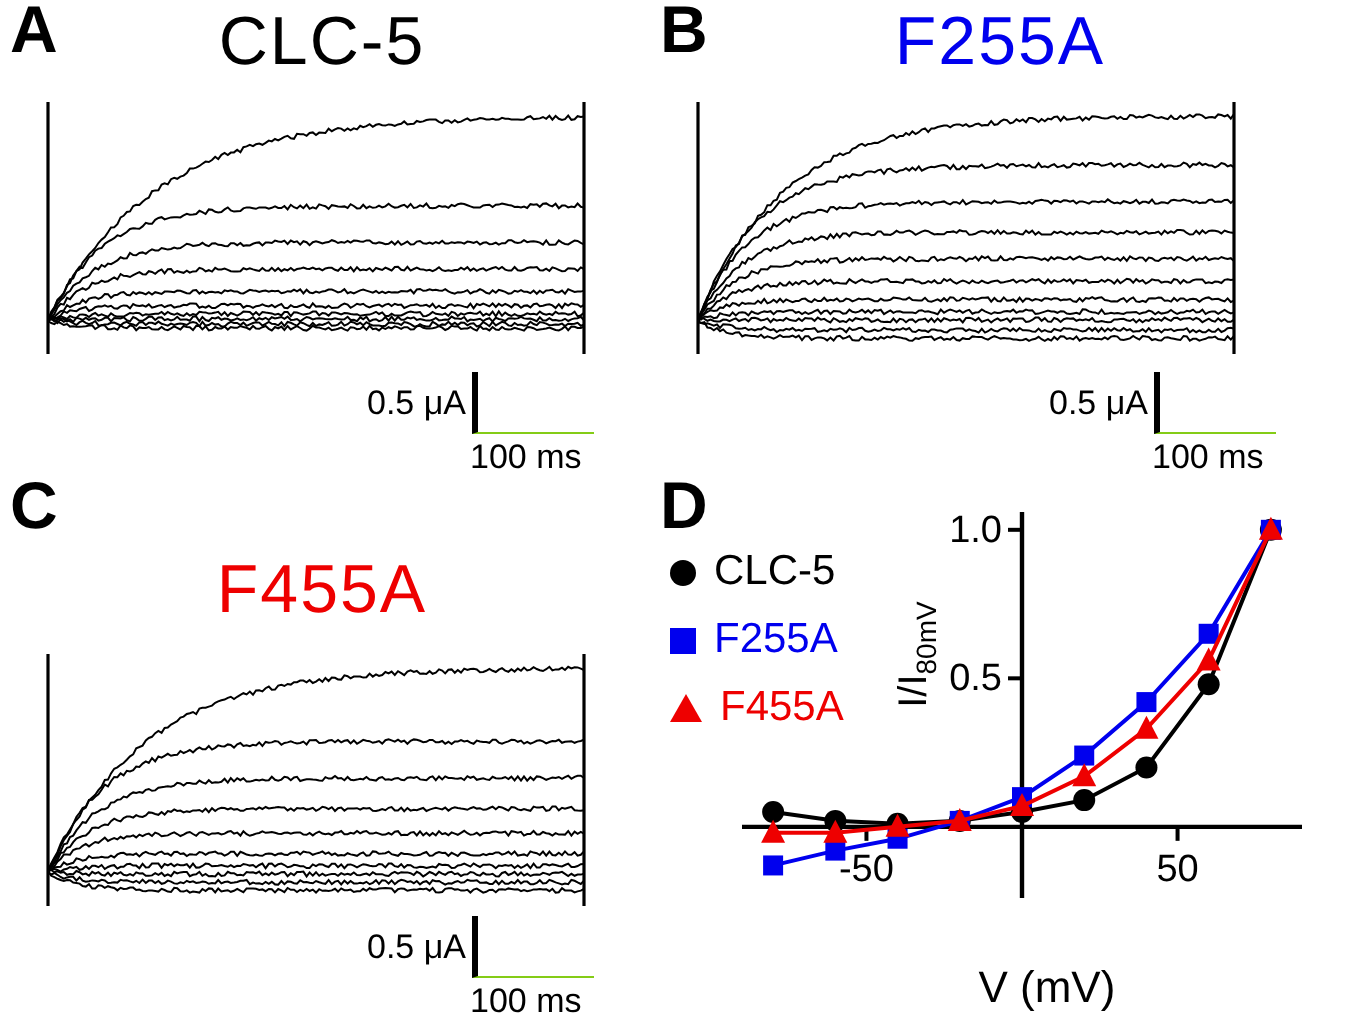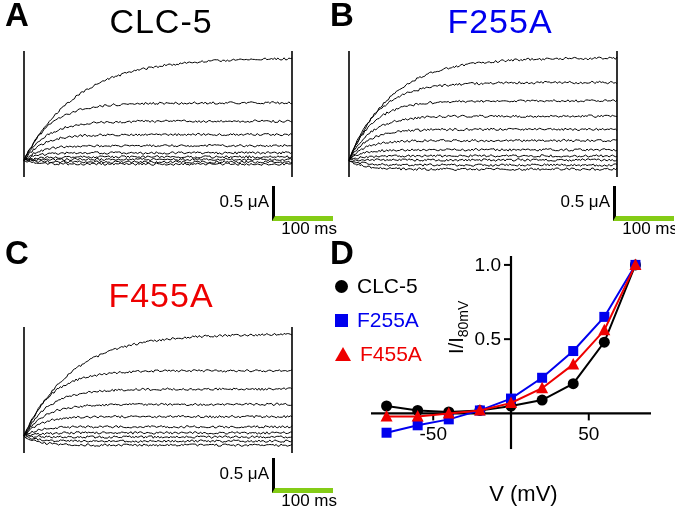--- a/index.html
+++ b/index.html
@@ -8,26 +8,26 @@
   .panel{position:absolute;}
   #panel-a{left:0;top:0;width:322px;height:238px;}
   #panel-b{left:325px;top:0;width:350px;height:238px;}
   #panel-c{left:0;top:238px;width:322px;height:275px;}
   #panel-d{left:325px;top:238px;width:350px;height:275px;}
   .panel-label{position:absolute;left:5px;top:-4px;font-size:33px;font-weight:bold;z-index:3;}
   .panel-title{margin:0;text-align:center;font-size:34px;font-weight:normal;padding-top:2px;letter-spacing:1px;}
   #panel-c .panel-title{margin-top:36px;}
   .traces{position:absolute;left:8px;top:48px;}
   #panel-c .traces{top:86px;}
-  .scalebar{position:absolute;width:58px;height:30px;border-left:3px solid #000;border-bottom:5px solid #84cc16;font-size:17px;margin-left:36px;}
+  .scalebar{position:absolute;width:58px;height:30px;border-left:3px solid #000;border-bottom:1px solid #84cc16;font-size:17px;}
   #panel-a .scalebar{left:236px;top:186px;}
   #panel-b .scalebar{left:252px;top:186px;}
   #panel-c .scalebar{left:236px;top:220px;}
   .sb-current{position:absolute;right:calc(100% + 6px);bottom:4px;white-space:nowrap;}
-  .sb-time{position:absolute;top:33px;left:-4px;width:66px;text-align:right;white-space:nowrap;}
+  .sb-time{position:absolute;top:33px;left:-4px;width:66px;text-align:left;white-space:nowrap;}
   .legend{position:absolute;left:10px;top:36px;display:flex;flex-direction:column;gap:10px;font-size:21px;z-index:2;}
   .legend-item{display:flex;align-items:center;gap:9px;}
   .legend-marker{display:inline-block;width:13px;height:13px;flex:0 0 auto;}
   .m-circle{border-radius:50%;}
   .m-square{}
   .m-triangle{width:0;height:0;border-left:8px solid transparent;border-right:8px solid transparent;border-bottom:14px solid #000;background:none !important;}
   #iv-chart{position:absolute;left:6px;top:4px;}
   svg text{font-family:"Liberation Sans",sans-serif;fill:#000;}
 </style>
 </head>

